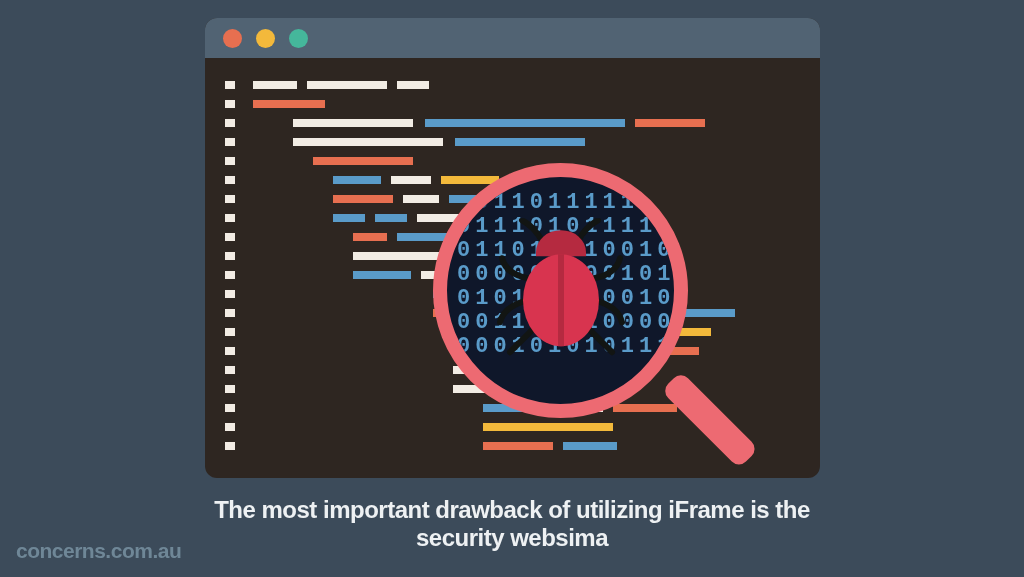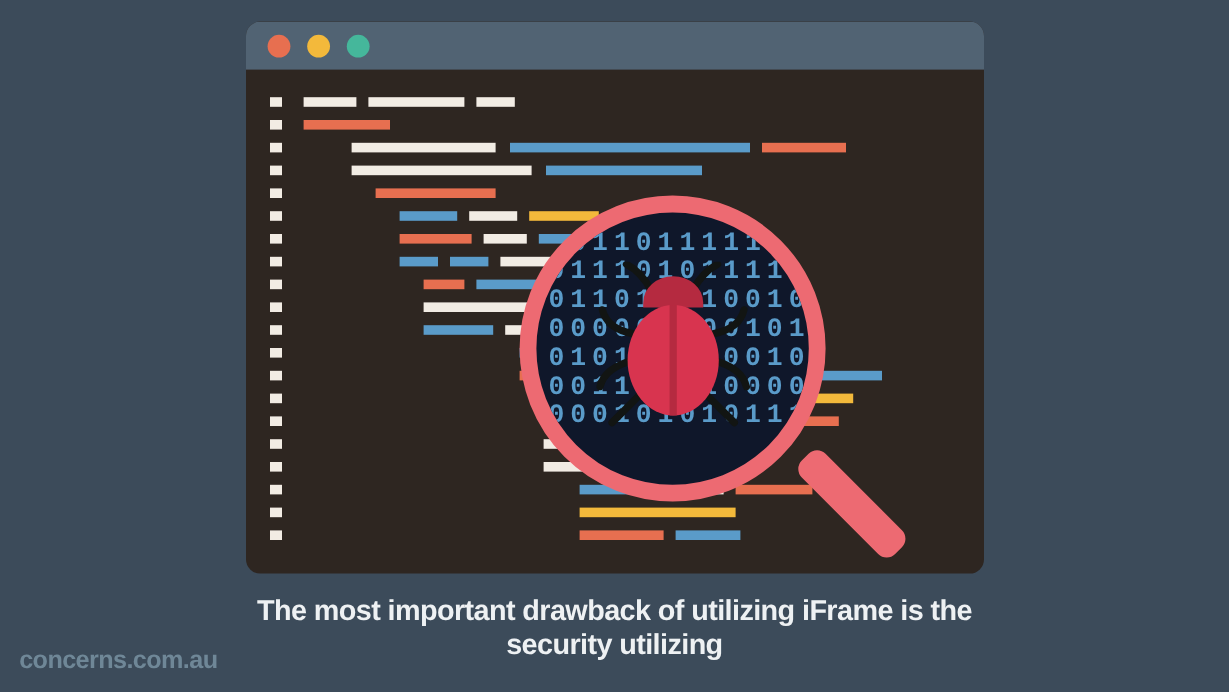--- a/index.html
+++ b/index.html
@@ -322,16 +322,16 @@
       <path d="M40 34 a25 22 0 0 1 50 0 v4 h-50 z" fill="#b52a40"></path>
 
       <ellipse cx="65" cy="82" rx="38" ry="46" fill="#d8344f"></ellipse>
       <rect x="62" y="36" width="6" height="92" fill="#b52a40"></rect>
     </svg>
   </div>
 </div>
 
 <div class="caption">
   <span>The most important drawback of utilizing iFrame is the</span><br>
-  <span>security utilizing</span>
+  <span>security websima</span>
 </div>
 
 <div class="watermark">concerns.com.au</div>
 
 </body></html>

